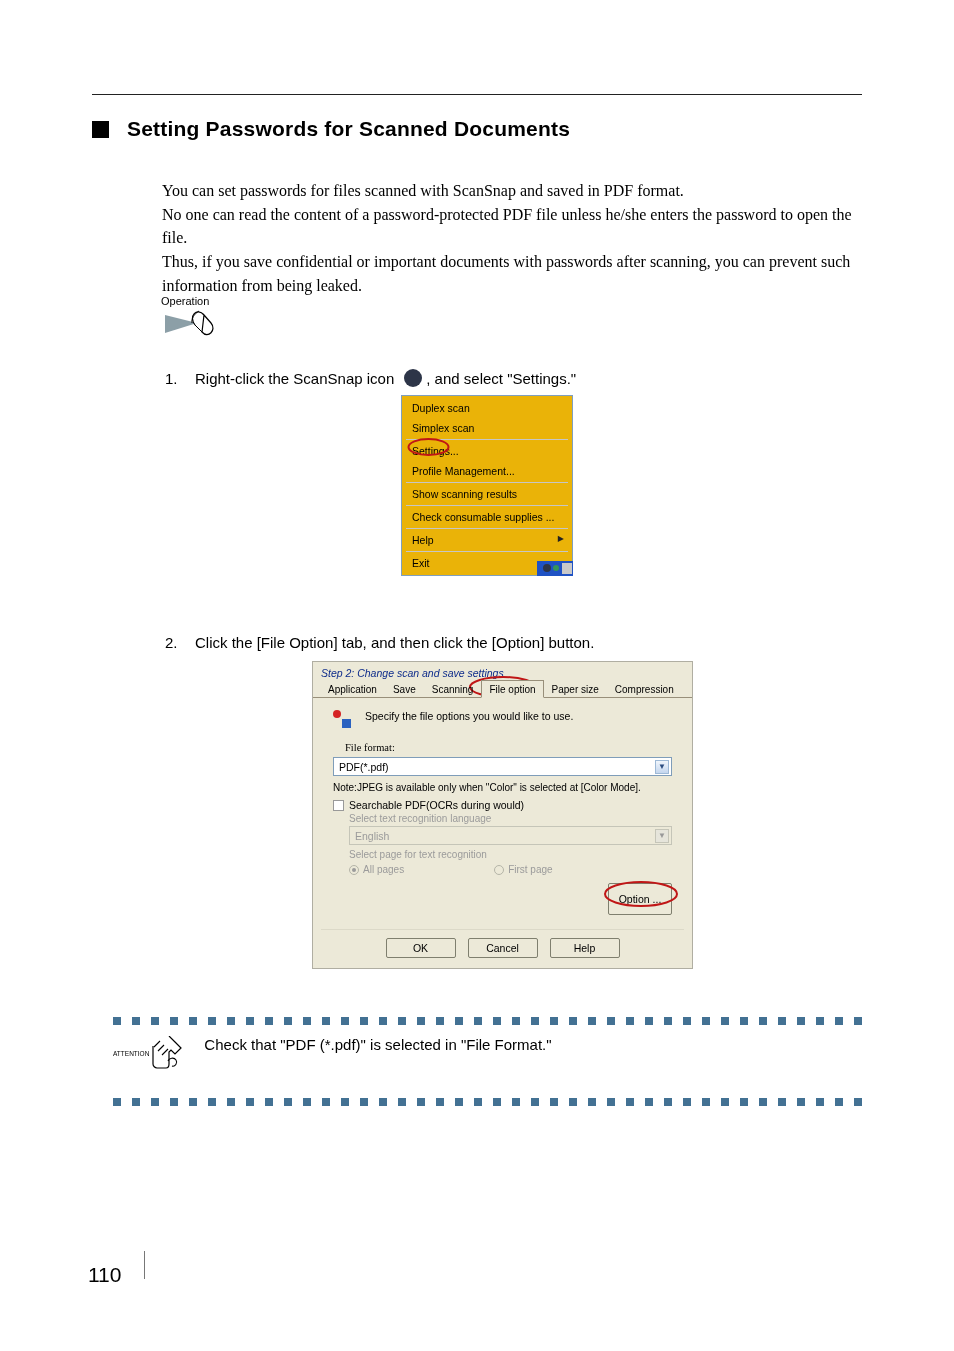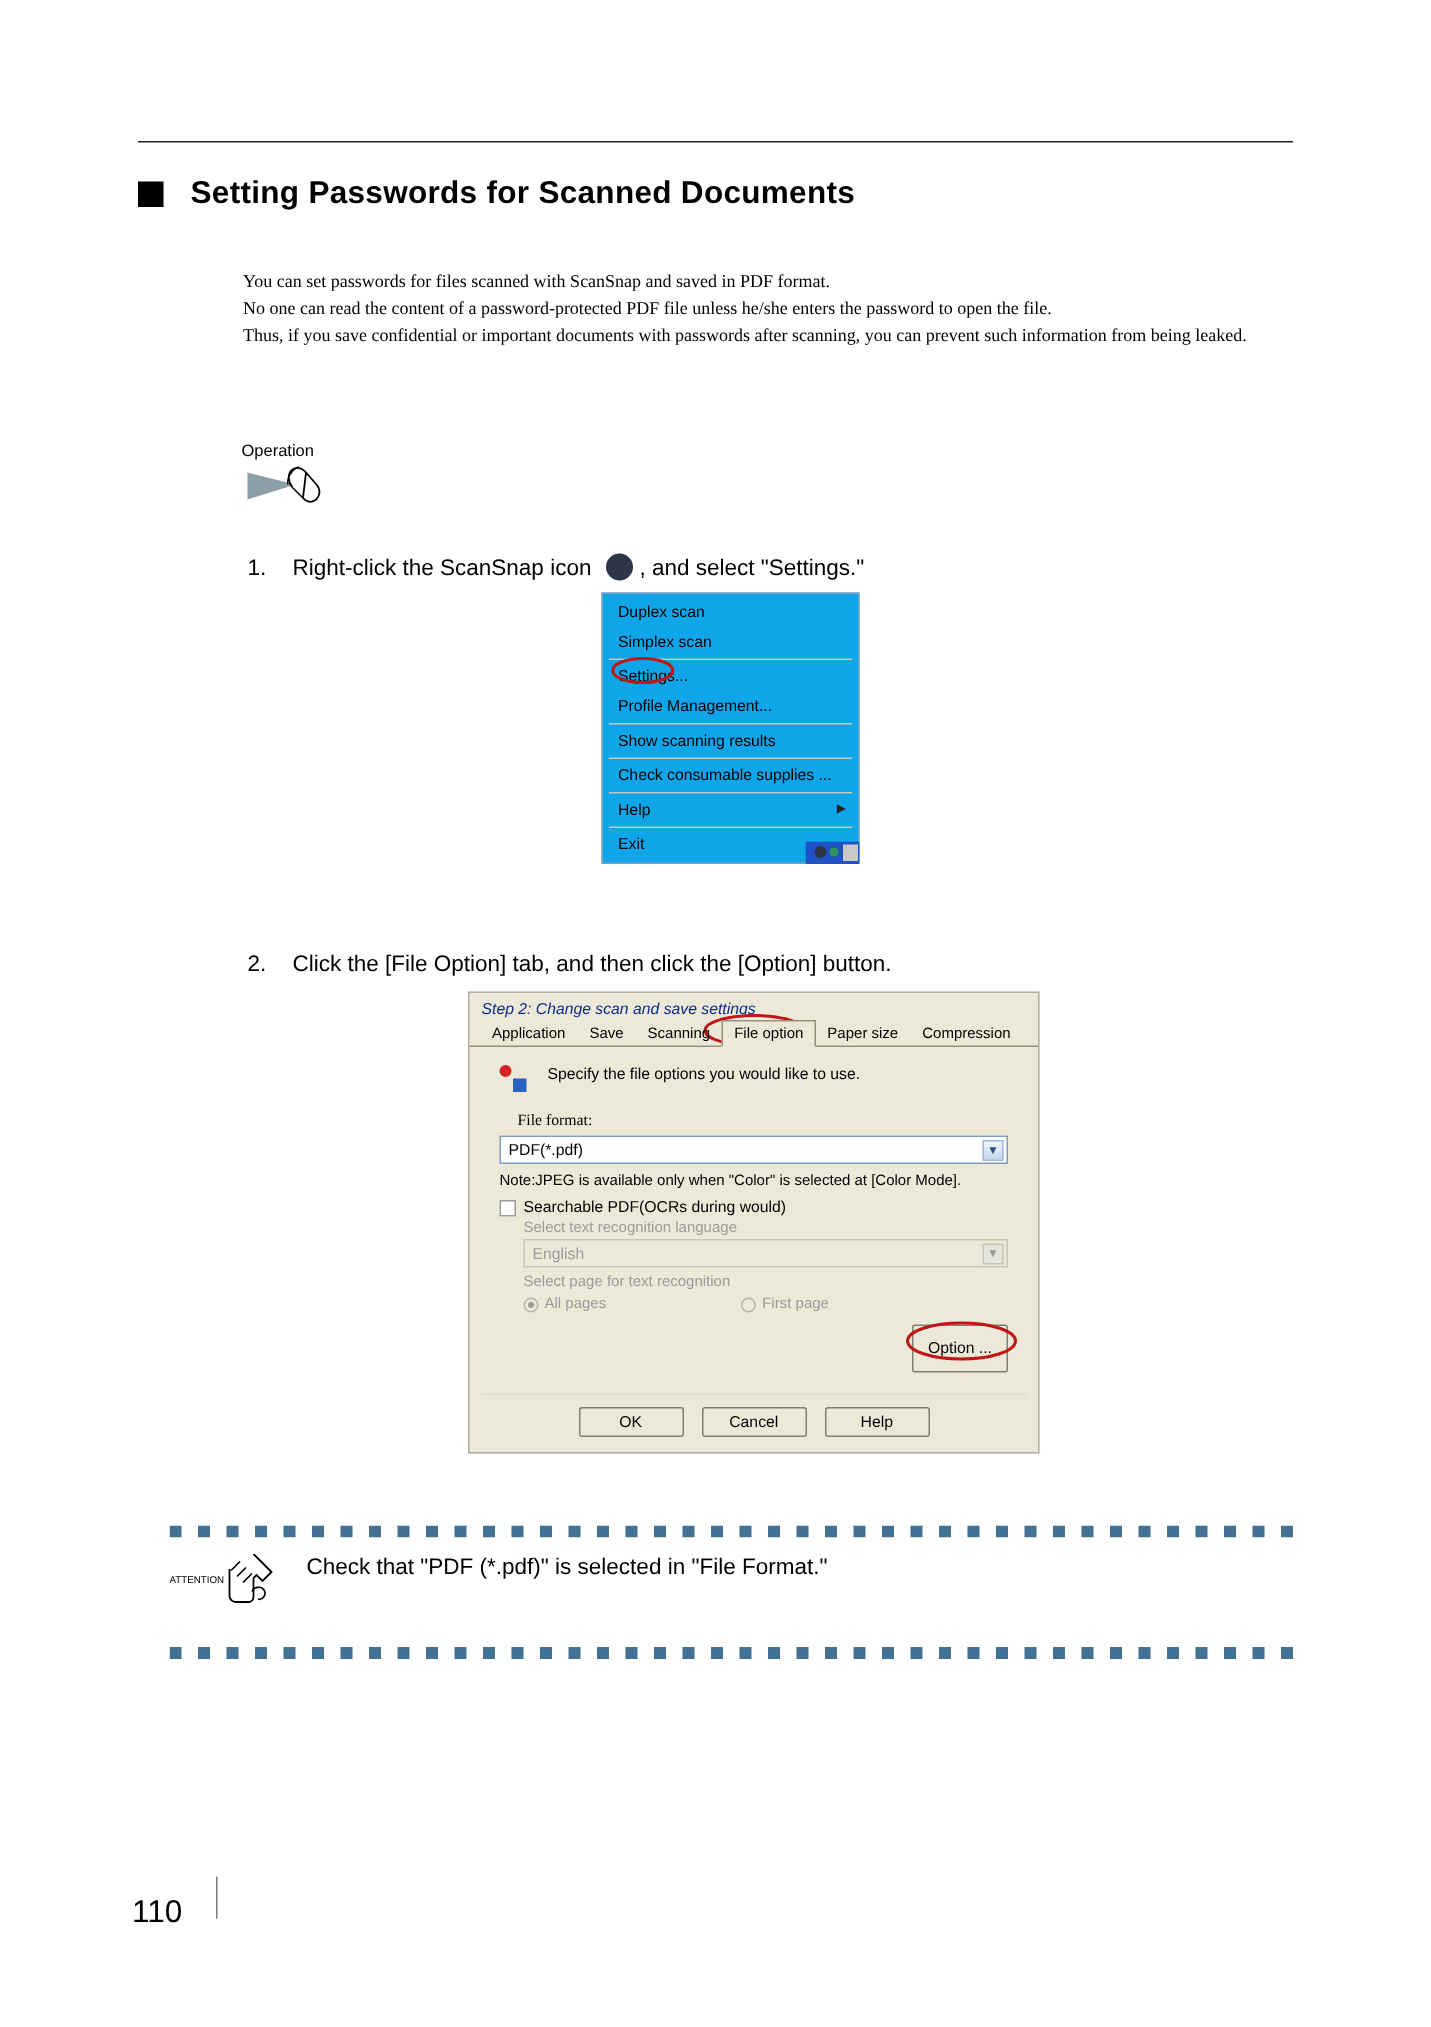--- a/index.html
+++ b/index.html
@@ -26,21 +26,21 @@
     .heading-text {
       font-family: Arial, sans-serif;
       font-size: 21px;
       font-weight: bold;
       letter-spacing: 0.2px;
     }
     .body-text {
       position: absolute;
       top: 179px; left: 162px;
       width: 700px;
-      font-size: 12px;
+      font-size: 16px;
       line-height: 1.48;
       font-family: "Times New Roman", serif;
     }
     .operation-icon {
       position: absolute;
       top: 291px; left: 161px;
     }
     .op-label { font-family: Arial, sans-serif; font-size: 11px; }
     .op-svg { display: block; }
     .step-line {
@@ -59,21 +59,21 @@
       width: 18px; height: 18px;
       border-radius: 50%;
       background: #2d3548;
       margin: 0 4px;
       display: inline-block;
     }
     .context-menu {
       position: absolute;
       top: 395px; left: 401px;
       width: 172px;
-      background: #0ea5e9;
+      background: #eab308;
       border: 1px solid #7f9fbf;
       font-family: Tahoma, sans-serif;
       font-size: 10.5px;
       padding: 2px 1px;
     }
     .menu-item { padding: 4px 9px; }
     .menu-sep { height: 1px; background: #c6c6c6; margin: 1px 3px; }
     .menu-item.circled { position: relative; }
     .menu-circle { position: absolute; top: -3px; left: 4px; width: 43px; height: 18px; }
     .menu-arrow { position:relative; }

